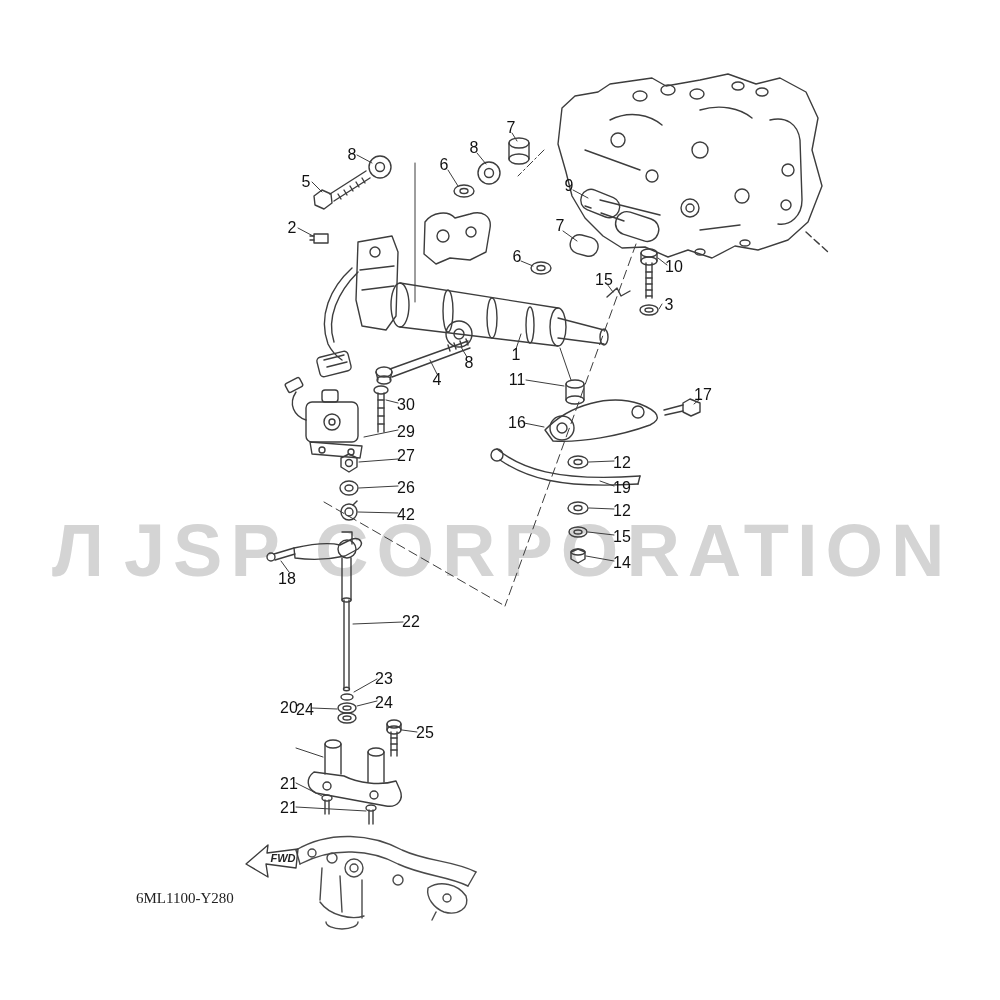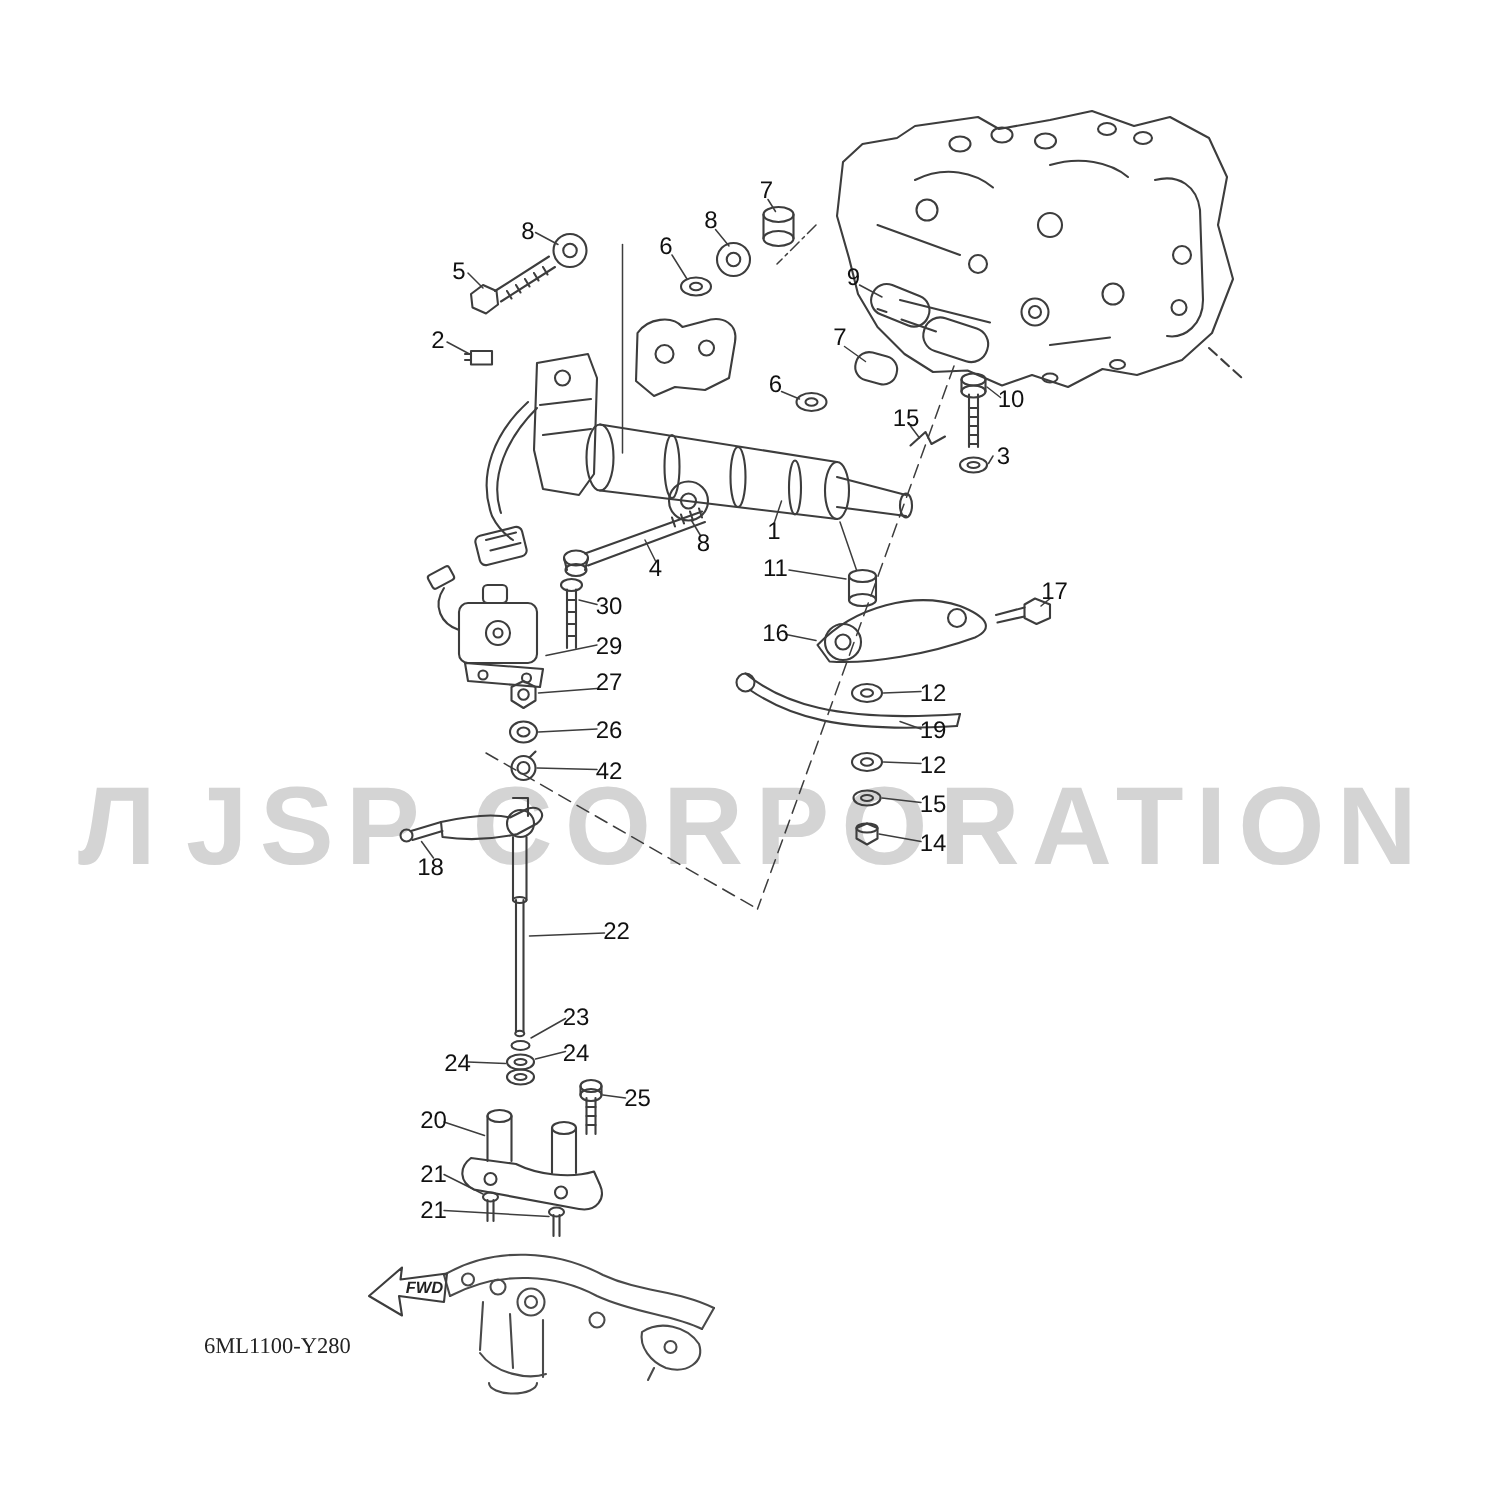--- a/index.html
+++ b/index.html
@@ -325,18 +325,18 @@
   <span class="callout" style="left:622px;top:511px">12</span>
   <span class="callout" style="left:406px;top:515px">42</span>
   <span class="callout" style="left:622px;top:537px">15</span>
   <span class="callout" style="left:287px;top:579px">18</span>
   <span class="callout" style="left:622px;top:563px">14</span>
   <span class="callout" style="left:411px;top:622px">22</span>
   <span class="callout" style="left:384px;top:679px">23</span>
   <span class="callout" style="left:305px;top:710px">24</span>
   <span class="callout" style="left:384px;top:703px">24</span>
   <span class="callout" style="left:425px;top:733px">25</span>
-  <span class="callout" style="left:289px;top:748px">20</span>
+  <span class="callout" style="left:289px;top:708px">20</span>
   <span class="callout" style="left:289px;top:784px">21</span>
   <span class="callout" style="left:289px;top:808px">21</span>
 
   <span class="diagram-code">6ML1100-Y280</span>
 </div>
 
 </body></html>

